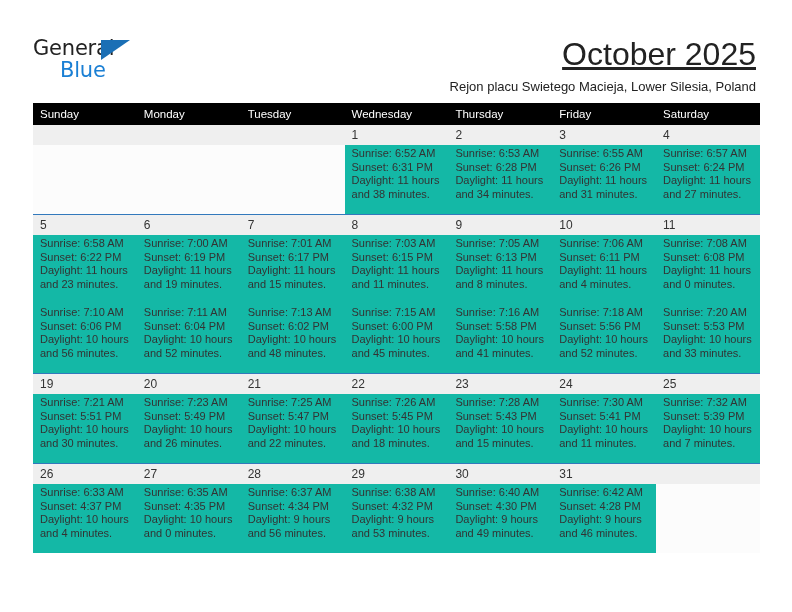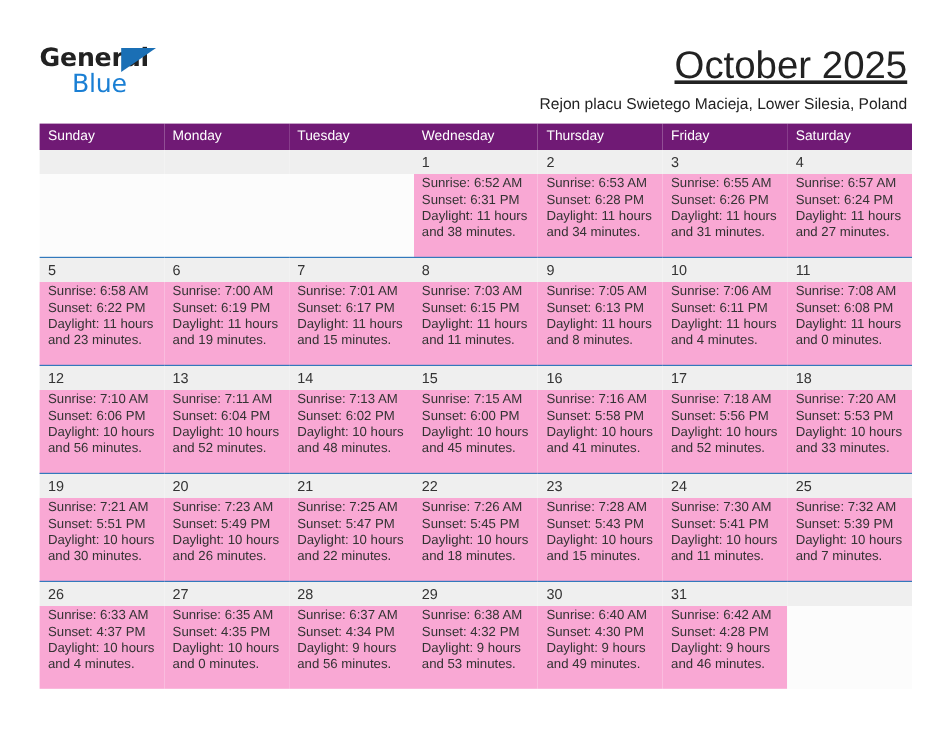--- a/index.html
+++ b/index.html
@@ -38,21 +38,20 @@
   }
   .logo-general {
     position: absolute;
     left: 0;
     top: 0;
     font-size: 21px;
     letter-spacing: -0.2px;
     color: #222222;
     font-family: "DejaVu Sans", sans-serif;
     line-height: 24px;
-    font-weight: bold;
   }
   .logo-triangle {
     position: absolute;
     left: 68px;
     top: 4px;
     width: 0;
     height: 0;
     border-left: 29px solid #1a6fb5;
     border-bottom: 20px solid transparent;
   }
@@ -94,21 +93,21 @@
     width: 727px;
   }
   table.cal {
     border-collapse: collapse;
     table-layout: fixed;
     width: 727px;
   }
   table.cal col { width: 103.857px; }
 
   thead th {
-    background: #701a75;
+    background: #000000;
     color: #ffffff;
     font-size: 11.5px;
     font-weight: normal;
     text-align: left;
     padding: 5px 0 5px 7px;
     height: 12px;
     border: none;
   }
 
   tr.daynums td {
@@ -119,21 +118,21 @@
     padding: 3px 0 3px 7px;
     height: 13px;
     vertical-align: top;
   }
   tr.daynums.first td {
     border-top: none;
   }
   tr.daynums td.empty { background: #efefef; }
 
   tr.details td {
-    background: #f9a8d4;
+    background: #14b8a6;
     font-size: 11px;
     color: #333333;
     padding: 2px 8px 0 7px;
     height: 67px;
     vertical-align: top;
     line-height: 13.6px;
   }
   tr.details td.empty { background: #fcfcfc; }
 
   .evline { display: block; white-space: nowrap; }
@@ -260,29 +259,20 @@
               <span class="evline">Daylight: 11 hours</span>
               <span class="evline">and 4 minutes.</span>
             </td>
             <td>
               <span class="evline">Sunrise: 7:08 AM</span>
               <span class="evline">Sunset: 6:08 PM</span>
               <span class="evline">Daylight: 11 hours</span>
               <span class="evline">and 0 minutes.</span>
             </td>
           </tr>
-          <tr class="daynums">
-            <td>12</td>
-            <td>13</td>
-            <td>14</td>
-            <td>15</td>
-            <td>16</td>
-            <td>17</td>
-            <td>18</td>
-          </tr>
           <tr class="details">
             <td>
               <span class="evline">Sunrise: 7:10 AM</span>
               <span class="evline">Sunset: 6:06 PM</span>
               <span class="evline">Daylight: 10 hours</span>
               <span class="evline">and 56 minutes.</span>
             </td>
             <td>
               <span class="evline">Sunrise: 7:11 AM</span>
               <span class="evline">Sunset: 6:04 PM</span>

